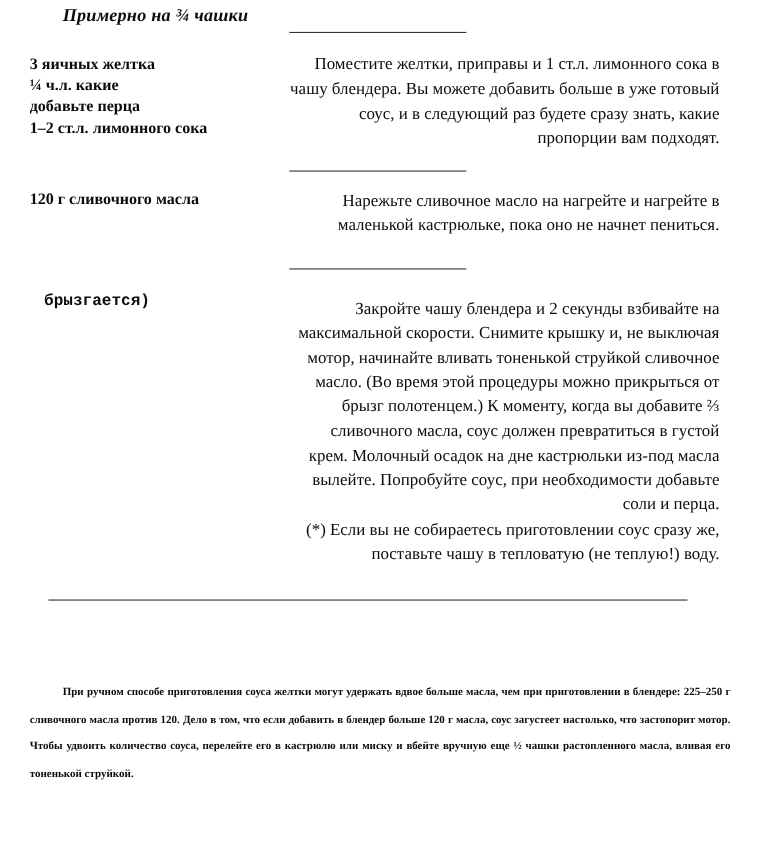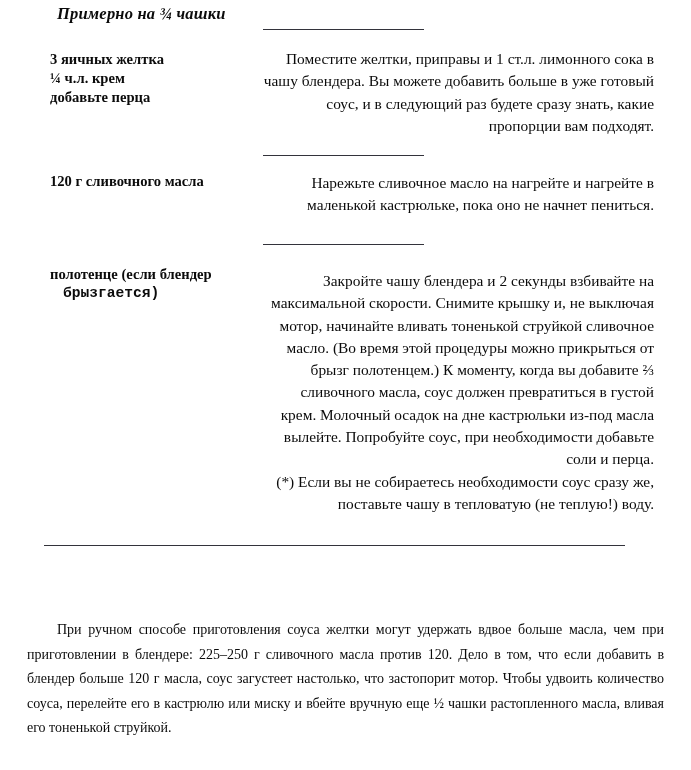--- a/index.html
+++ b/index.html
@@ -44,21 +44,21 @@
     right: 0;
   }
   .ing-col {
     position: absolute;
     left: 27px;
     width: 225px;
     font-weight: bold;
     font-size: 14.6px;
     line-height: 19.2px;
   }
-  .ing-line { white-space: nowrap; margin-left: 23px; }
+  .ing-line { white-space: nowrap; }
   .ing-line.indent { padding-left: 13px; font-family: Liberation Mono, monospace; }
 
   .steps-col {
     position: absolute;
     left: 262px;
     width: 392px;
     font-size: 15.4px;
     line-height: 22.3px;
     text-align: right;
   }
@@ -78,66 +78,67 @@
     height: 0;
     border-top: 1.8px solid #33333b;
   }
 
   
   .closing-para {
     position: absolute;
     left: 27px;
     width: 637px;
     top: 618px;
-    font-size: 14px;
+    font-size: 10px;
     line-height: 24.6px;
     text-align: justify;
     text-justify: inter-word;
     text-indent: 30px;
     hyphens: manual;
+    font-weight: bold;
   }
 </style>
 </head>
 <body style="background: rgb(255, 255, 255); color: rgb(11, 11, 11);">
 
 <div class="page">
 
   <div class="section-heading" id="heading-yield">Примерно на ¾ чашки</div>
 
   <div class="rule-short" style="top: 29px; border-top-color: rgb(51, 51, 59);"></div>
 
   <div class="recipe-block">
     <div class="ing-col" style="top: 50px;">
       <div class="ing-line">3 яичных желтка</div>
-      <div class="ing-line">¼ ч.л. крем</div>
+      <div class="ing-line">¼ ч.л. какие</div>
       <div class="ing-line">добавьте перца</div>
+      <div class="ing-line">1–2 ст.л. лимонного сока</div>
     </div>
     <div class="steps-col" style="top: 48px;">Поместите желтки, приправы и 1 ст.л. лимонного сока в чашу блендера. Вы можете добавить больше в уже готовый соус, и в следующий раз будете сразу знать, какие пропорции вам подходят.</div>
   </div>
 
   <div class="rule-short" style="top: 155px; border-top-color: rgb(51, 51, 59);"></div>
 
   <div class="recipe-block">
     <div class="ing-col" style="top: 172px;">
       <div class="ing-line">120 г сливочного масла</div>
     </div>
     <div class="steps-col" style="top: 172px;">Нарежьте сливочное масло на нагрейте и нагрейте в маленькой кастрюльке, пока оно не начнет пениться.</div>
   </div>
 
   <div class="rule-short" style="top: 244px; border-top-color: rgb(51, 51, 59);"></div>
 
   <div class="recipe-block">
     <div class="ing-col" style="top: 265px;">
-      <div class="ing-line">полотенце (если блендер</div>
       <div class="ing-line indent">брызгается)</div>
     </div>
     <div class="steps-col" style="top: 270px;">
       <span>Закройте чашу блендера и 2 секунды взбивайте на максимальной скорости. Снимите крышку и, не выключая мотор, начинайте вливать тоненькой струйкой сливочное масло. (Во время этой процедуры можно прикрыться от брызг полотенцем.) К моменту, когда вы добавите ⅔ сливочного масла, соус должен превратиться в густой крем. Молочный осадок на дне кастрюльки из-под масла вылейте. Попробуйте соус, при необходимости добавьте соли и перца.</span>
       <br>
-      <span>(*) Если вы не собираетесь необходимости соус сразу же, поставьте чашу в тепловатую (не теплую!) воду.</span>
+      <span>(*) Если вы не собираетесь приготовлении соус сразу же, поставьте чашу в тепловатую (не теплую!) воду.</span>
     </div>
   </div>
 
   <div class="rule-long" style="top: 545px; border-top-color: rgb(51, 51, 59);"></div>
 
 
   <div class="closing-para">При ручном способе приготовления соуса желтки могут удержать вдвое больше масла, чем при приготовлении в блендере: 225–250 г сливочного масла против 120. Дело в том, что если добавить в блендер больше 120 г масла, соус загустеет настолько, что застопорит мотор. Чтобы удвоить количество соуса, перелейте его в кастрюлю или миску и вбейте вручную еще ½ чашки растопленного масла, вливая его тоненькой струйкой.</div>
 
 </div>
 

